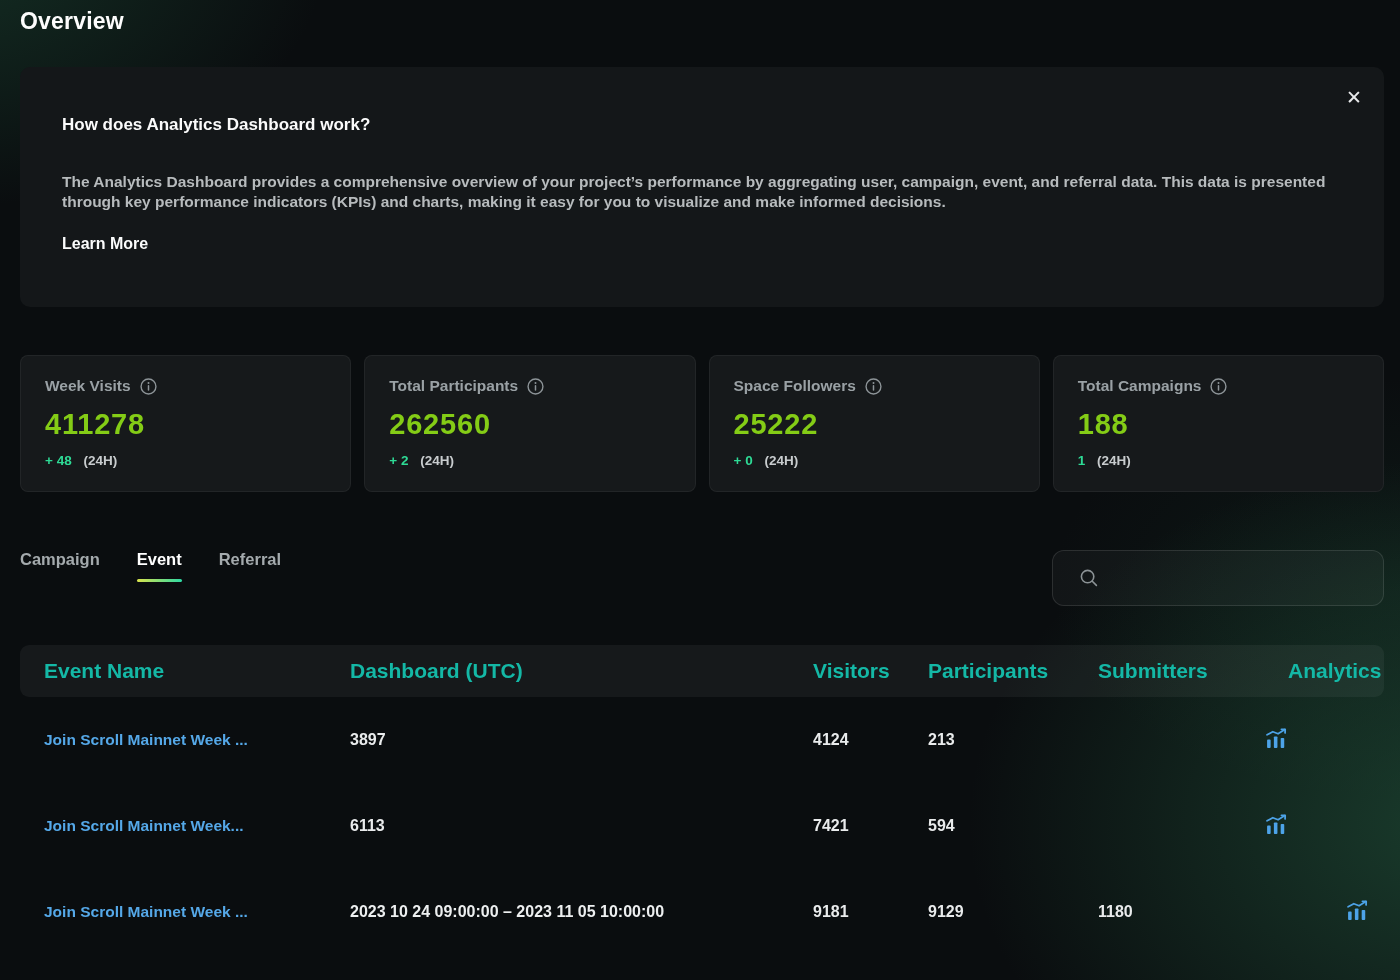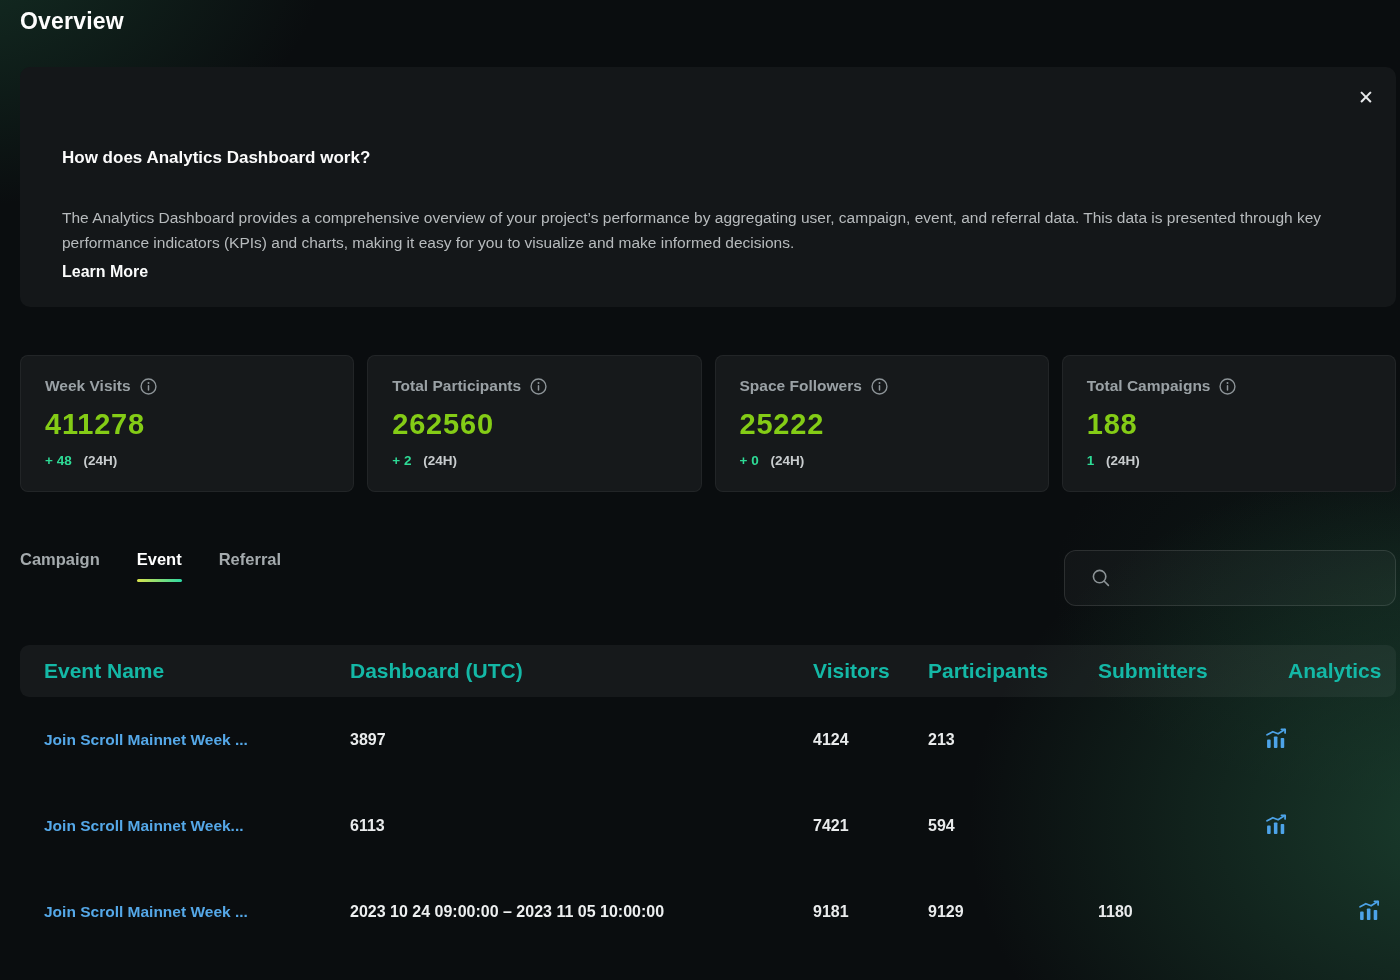--- a/index.html
+++ b/index.html
@@ -6,38 +6,38 @@
   html,body { width:1400px; height:980px; overflow:hidden; }
   body {
     font-family:"Liberation Sans", sans-serif;
     color:#f2f4f5;
     background:
       radial-gradient(750px 560px at 104% 84%, rgba(38,98,68,0.55), rgba(38,98,68,0) 65%),
       radial-gradient(620px 430px at -4% -6%, rgba(30,82,58,0.50), rgba(30,82,58,0) 62%),
       radial-gradient(500px 300px at 100% 60%, rgba(30,82,58,0.18), rgba(30,82,58,0) 70%),
       #0a0d0f;
   }
-  .wrap { padding:8px 4px 0 20px; }
+  .wrap { padding:8px 16px 0 20px; }
 
   .page-title { font-size:23px; font-weight:800; letter-spacing:.2px; color:#fdfdfd; }
 
   
   .banner {
     position:relative; margin-top:32px; height:240px;
     background:#141719; border-radius:10px; padding:48px 34px 0 42px;
   }
   .banner-close {
     position:absolute; top:14px; right:14px; width:32px; height:32px;
     display:flex; align-items:center; justify-content:center;
     font-size:19px; color:#e9ebec; cursor:pointer; background:none; border:none;
     font-family:"Liberation Sans", sans-serif;
   }
-  .banner-title { font-size:17px; font-weight:700; color:#fbfbfb;margin-top:33px; }
-  .banner-desc  { margin-top:37px; max-width:1272px; font-size:15.5px; line-height:25px; color:#b7bbbd; font-weight:400; }
-  .banner-link  { display:inline-block; margin-top:8px; font-size:16px; font-weight:600; color:#fbfcfc; cursor:pointer; }
+  .banner-title { font-size:17px; font-weight:700; color:#fbfbfb; }
+  .banner-desc  { margin-top:37px; max-width:1272px; font-size:15.5px; line-height:20px; color:#b7bbbd; font-weight:700; }
+  .banner-link  { display:inline-block; margin-top:23px; font-size:16px; font-weight:600; color:#fbfcfc; cursor:pointer; }
 
   
   .kpi-row { display:flex; gap:13px; margin-top:48px; }
   .kpi-card {
     flex:1; height:137px; background:#16191b;
     border:1px solid rgba(255,255,255,0.055); border-radius:8px;
     padding:21px 24px;
   }
   .kpi-label-row { display:flex; align-items:center; gap:9px; color:#9aa1a5; }
   .kpi-label { font-size:15.5px; font-weight:600; }

